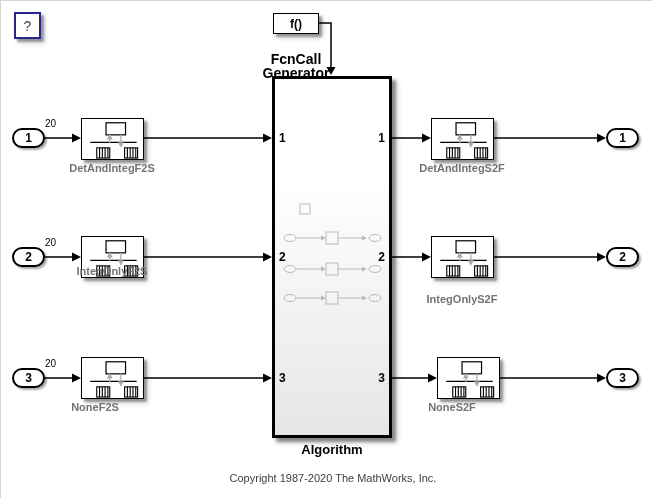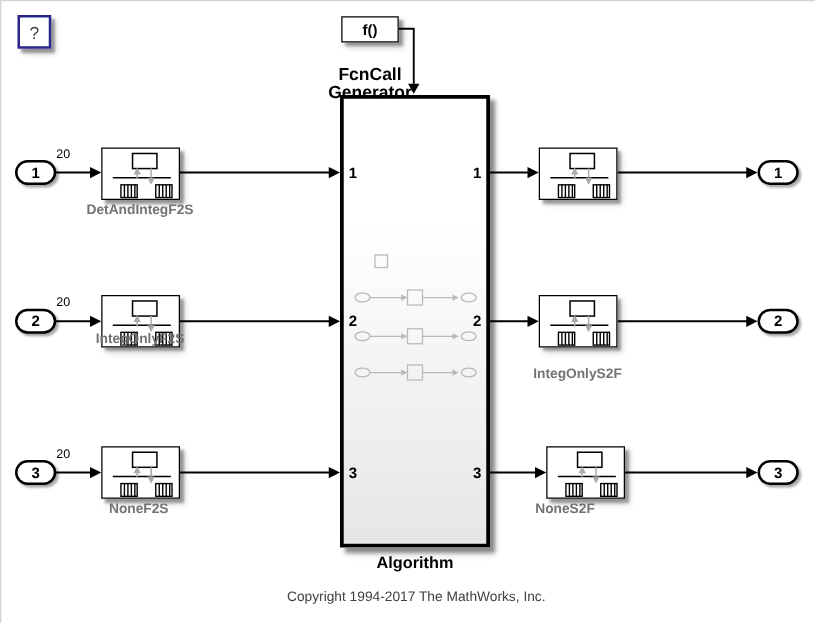--- a/index.html
+++ b/index.html
@@ -151,21 +151,21 @@
             <line x1="26" y1="30" x2="26" y2="41"></line>
     <rect x="44" y="30" width="14" height="11"></rect>
     <line x1="47" y1="30" x2="47" y2="41"></line>
             <line x1="50" y1="30" x2="50" y2="41"></line>
     <line x1="53" y1="30" x2="53" y2="41"></line>
             <line x1="56" y1="30" x2="56" y2="41"></line>
   </g>
 </svg>
       </span>
   </div>
-  <div class="blk-label" style="left:35px;top:400px;">NoneF2S</div>
+  <div class="blk-label" style="left:19px;top:400px;">NoneF2S</div>
 
   <div id="algorithm">
 
     <svg class="abs" style="left:0;top:0;" width="114" height="356" viewBox="0 0 114 356">
       <g stroke="#b9b9b9" stroke-width="1" fill="none">
         <rect x="25" y="125" width="10" height="10"></rect>
         <g>
           <ellipse cx="15" cy="159" rx="6" ry="3.5"></ellipse>
           <line x1="21" y1="159" x2="47" y2="159"></line>
           <rect x="51" y="153" width="12" height="12"></rect>
@@ -222,20 +222,21 @@
             <line x1="26" y1="30" x2="26" y2="41"></line>
     <rect x="44" y="30" width="14" height="11"></rect>
     <line x1="47" y1="30" x2="47" y2="41"></line>
             <line x1="50" y1="30" x2="50" y2="41"></line>
     <line x1="53" y1="30" x2="53" y2="41"></line>
             <line x1="56" y1="30" x2="56" y2="41"></line>
   </g>
 </svg>
       </span>
   </div>
+  <div class="blk-label" style="left:386px;top:161px;">DetAndIntegS2F</div>
 
   <div class="blk shadow" style="left:430px;top:235px;width:63px;height:42px;">
     <span class="subsys-icon" style="position: absolute; left: 0px; top: 0px; width: 100%; height: 100%; display: flex; align-items: center; justify-content: center;">
 <svg width="60" height="39" viewBox="0 0 63 42">
   <line x1="7" y1="24" x2="57" y2="24" stroke="#000" stroke-width="1.3"></line>
   <rect x="24" y="3" width="21" height="13" fill="#fff" stroke="#000" stroke-width="1.3"></rect>
   <line x1="28" y1="25" x2="28" y2="20" stroke="#ababab" stroke-width="1.3"></line>
   <polygon points="28,15 24.8,21 31.2,21" fill="#ababab"></polygon>
   <line x1="40" y1="16" x2="40" y2="24" stroke="#ababab" stroke-width="1.3"></line>
   <polygon points="40,30 36.8,24 43.2,24" fill="#ababab"></polygon>
@@ -279,14 +280,14 @@
   </g>
 </svg>
       </span>
   </div>
   <div class="blk-label" style="left:376px;top:400px;">NoneS2F</div>
 
   <div class="stadium" style="left:605px;top:127px;">1</div>
   <div class="stadium" style="left:605px;top:246px;">2</div>
   <div class="stadium" style="left:605px;top:367px;">3</div>
 
-  <div id="copyright">Copyright 1994-2017 The MathWorks, Inc.</div>
+  <div id="copyright">Copyright 1987-2020 The MathWorks, Inc.</div>
 </div>
 
 </body></html>

